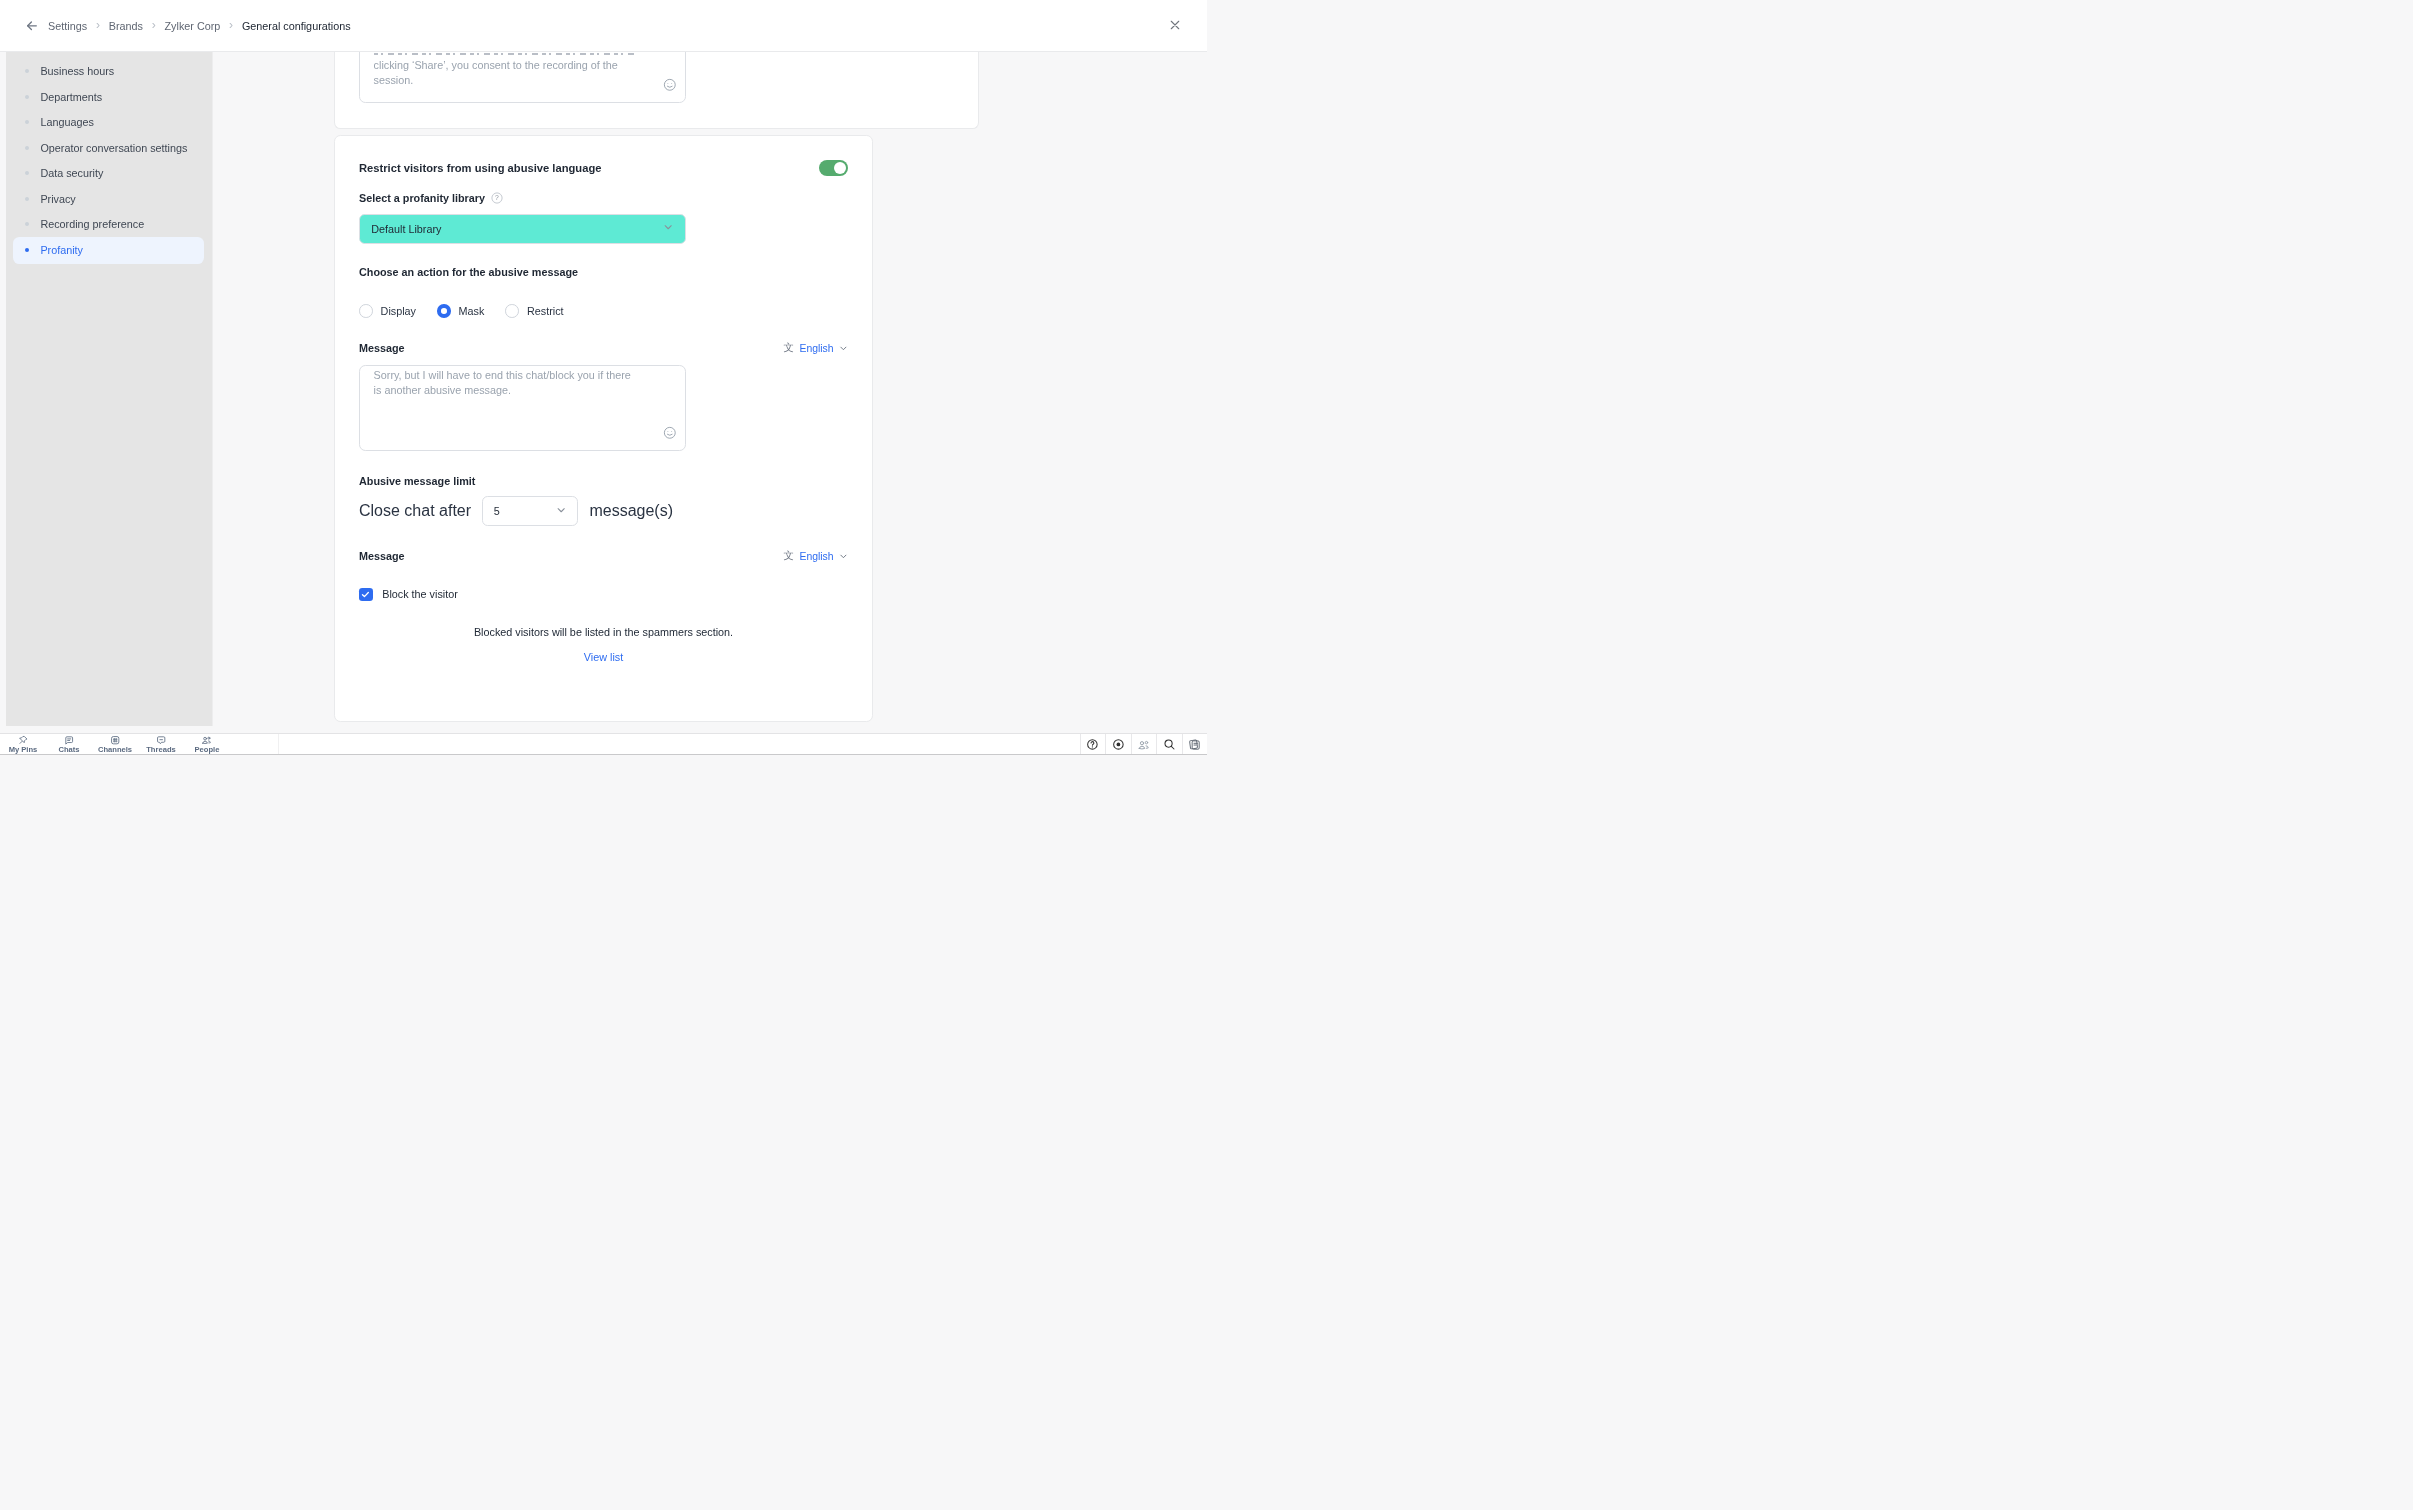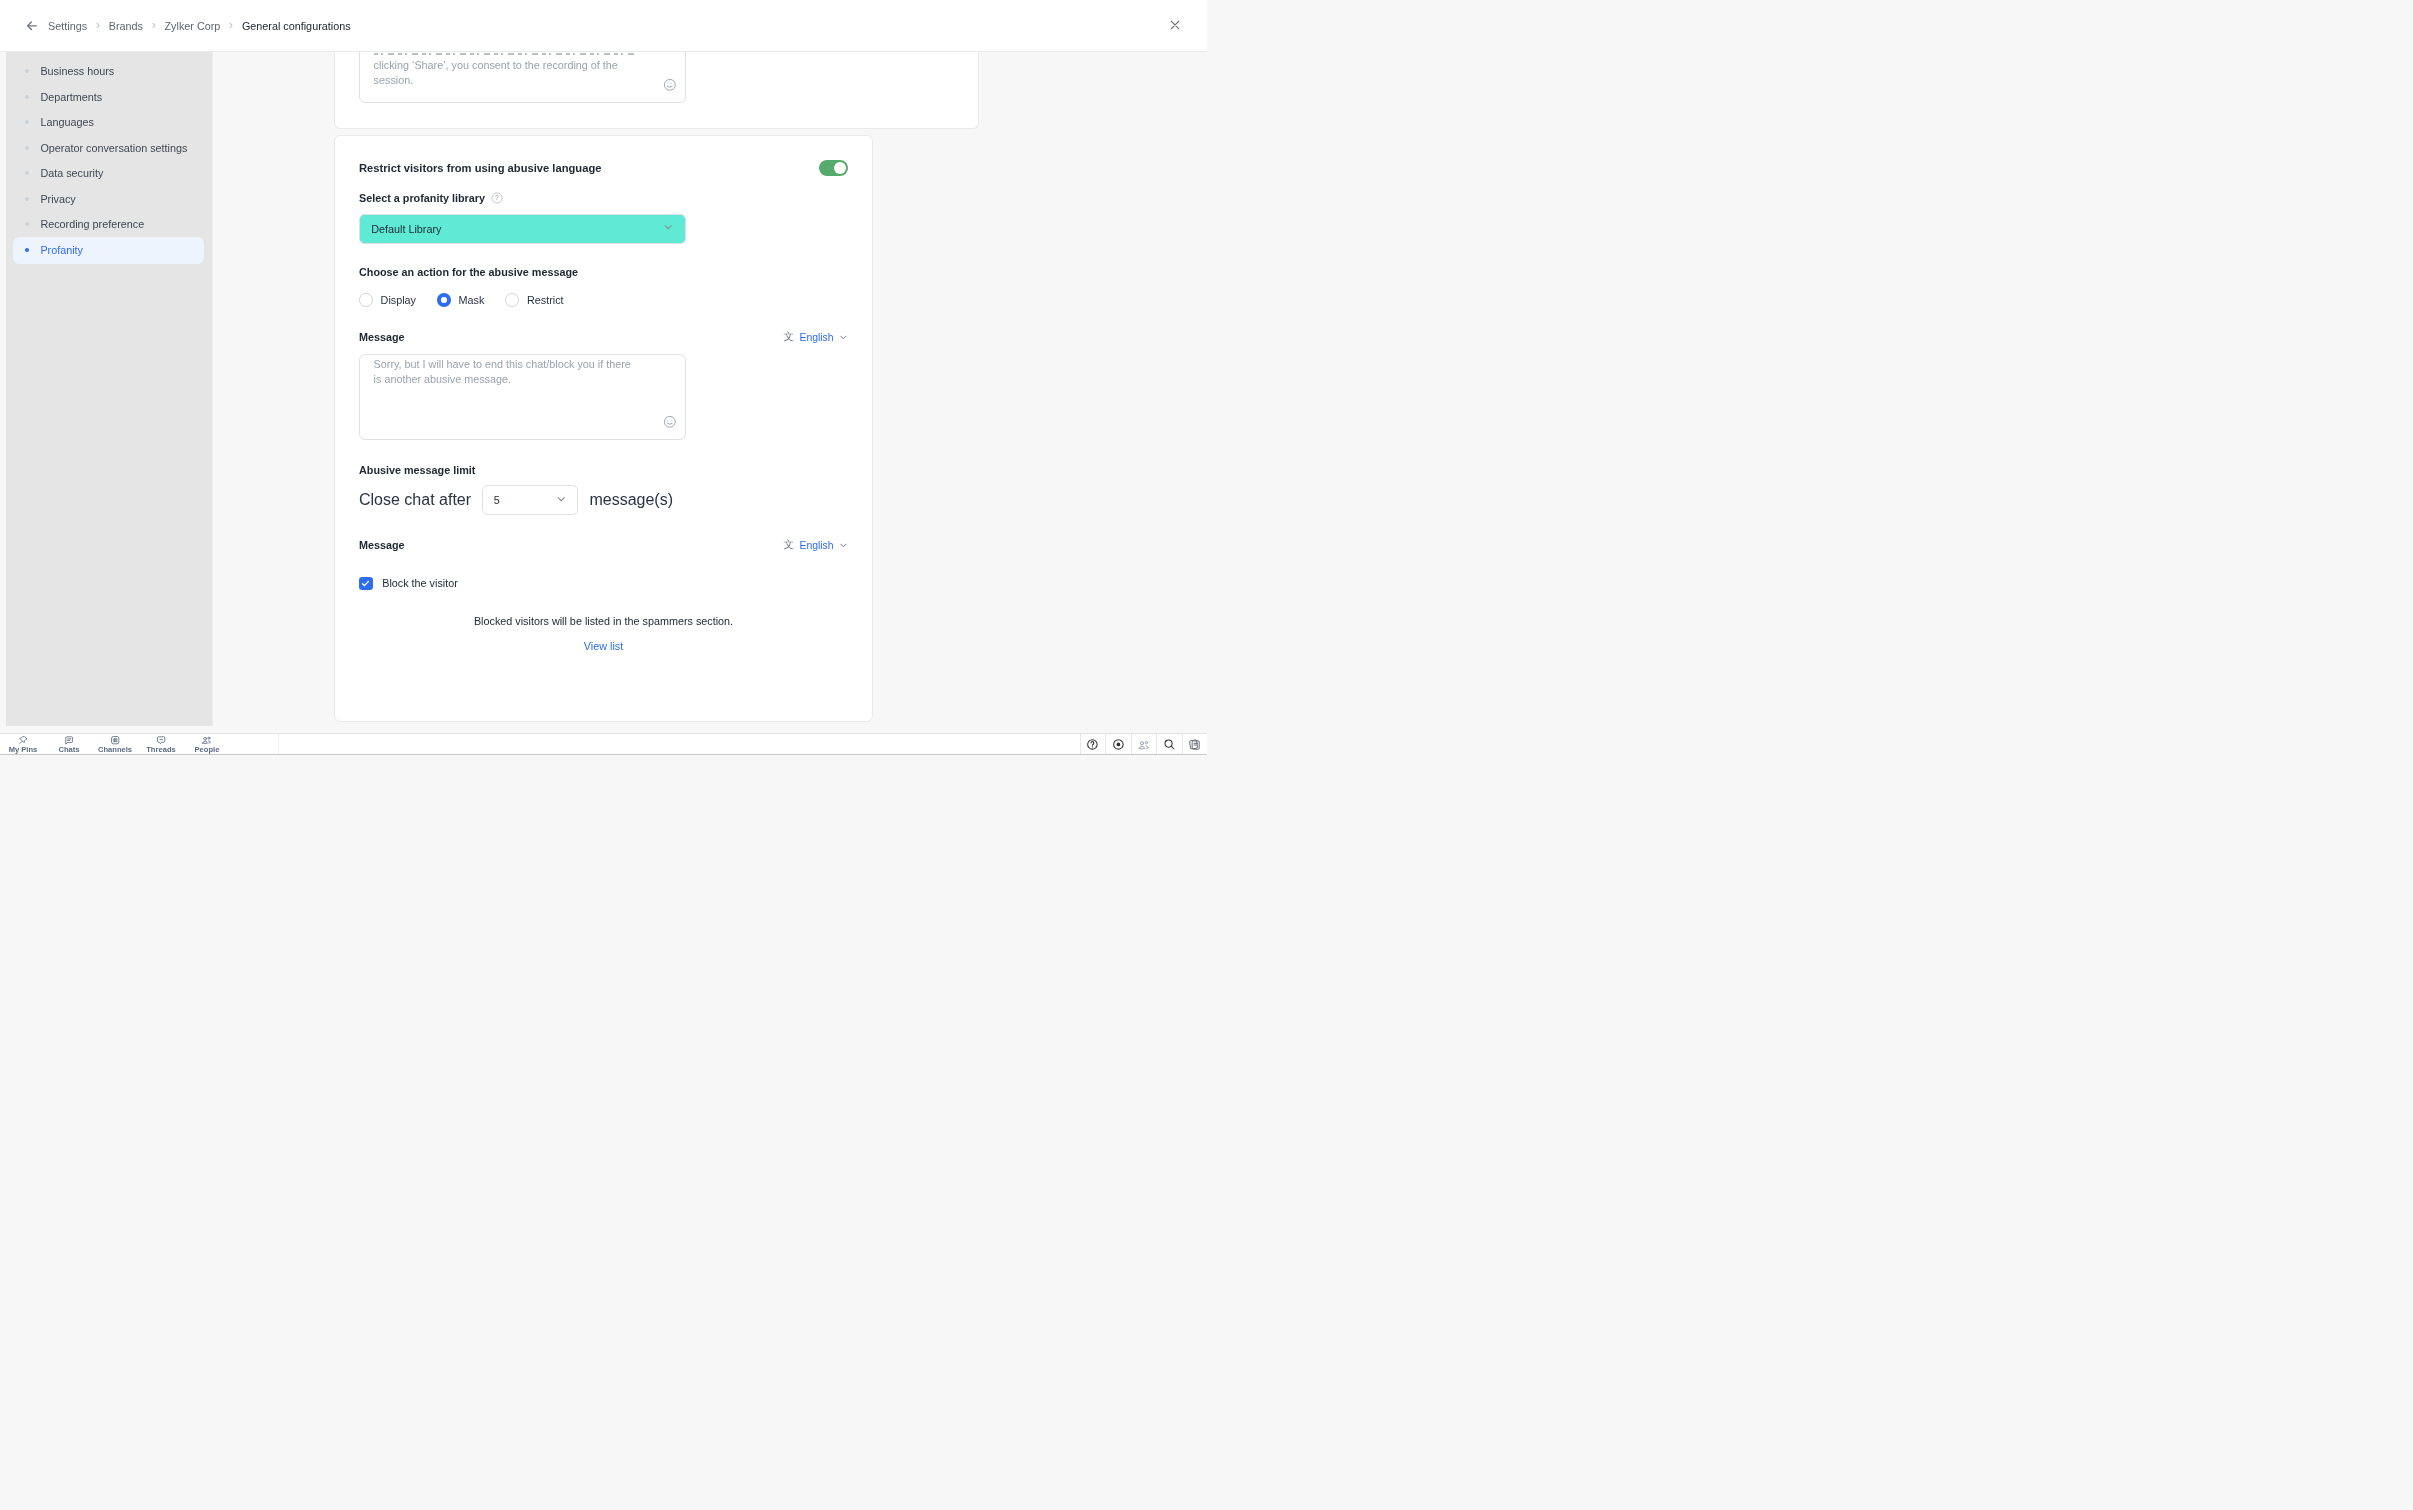--- a/index.html
+++ b/index.html
@@ -48,21 +48,21 @@
   .toggle-row { margin-top:24px; height:16px; }
   .toggle { margin-left:auto; width:29px; height:16px; border-radius:8px; background:#55ab6e; position:relative; cursor:pointer; }
   .toggle .knob { position:absolute; top:1.6px; right:1.6px; width:12.8px; height:12.8px; border-radius:50%; background:#fff; }
 
   .lib-label-row { margin-top:16px; height:12.8px; gap:6.4px; }
   .dropdown { margin-top:8.8px; width:327px; height:30px; border:0.8px solid #dcdfe4; border-radius:5.6px;
     display:flex; align-items:center; padding:0 11.2px; font-size:10.8px; color:#1f2733; cursor:pointer; background:#5eead4; }
   .dropdown .chev { margin-left:auto; }
 
   .action-label { margin-top:22.3px; height:12.8px; }
-  .radio-row { margin-top:14px; height:14.4px; gap:21px; }
+  .radio-row { margin-top:25px; height:14.4px; gap:21px; }
   .radio-group { display:flex; align-items:center; gap:8px; cursor:pointer; }
   .radio { width:13.6px; height:13.6px; border-radius:50%; border:1.2px solid #cfd4db; background:#fff; }
   .radio.checked { border:4px solid #2e6cf0; }
   .radio-label { font-size:10.8px; color:#2a3342; }
 
   .msg-label-row { margin-top:23px; height:14.4px; }
   .lang-select { margin-left:auto; display:flex; align-items:center; gap:5.6px; cursor:pointer; }
   .lang-ideo { font-size:10.4px; color:#6e7683; }
   .lang-name { font-size:10.4px; color:#2e6cf0; }
 

